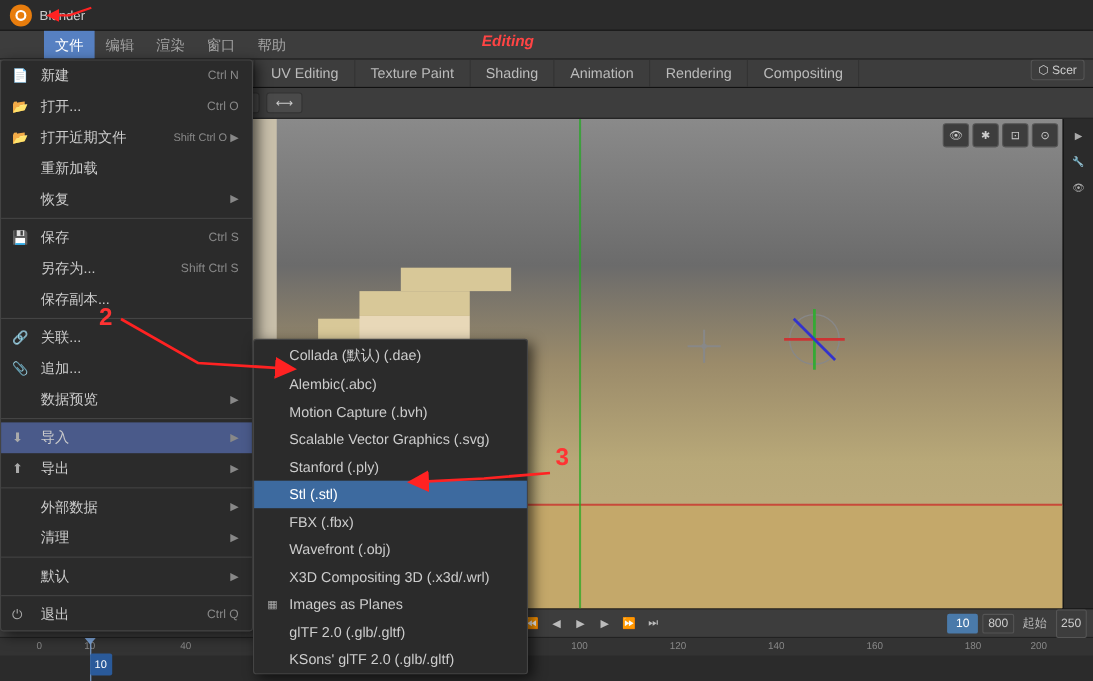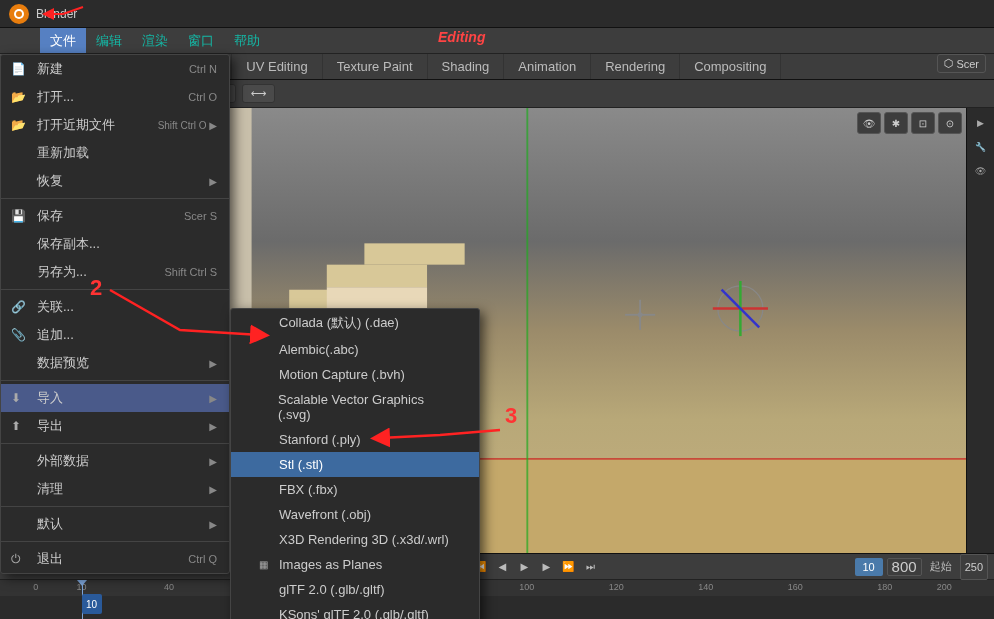--- a/index.html
+++ b/index.html
@@ -38,21 +38,21 @@
       height: 26px;
       background: #3d3d3d;
       border-bottom: 1px solid #222;
       position: relative;
       z-index: 200;
     }
     .menu-item {
       padding: 3px 10px;
       cursor: pointer;
       font-size: 13px;
-      color: #14b8a6;
+      color: #a3a3a3;
       height: 100%;
       display: flex;
       align-items: center;
     }
     .menu-item:hover, .menu-item.active {
       background: #5680c2;
       color: #fff;
       margin-left: 40px;
     }
     .menu-item.active {
@@ -298,21 +298,21 @@
       width: 250px;
       background: #2b2b2b;
       border: 1px solid #444;
       border-radius: 3px;
       z-index: 1001;
       box-shadow: 4px 4px 12px rgba(0,0,0,0.6);
     }
     .submenu-item {
       display: flex;
       align-items: center;
-      padding: 5px 28px;
+      padding: 5px 12px;
       cursor: pointer;
       color: #ccc;
       font-size: 13px;
     }
     .submenu-item.highlighted {
       background: #3d6a9f;
       color: #fff;
     }
     .submenu-item .check-icon {
       width: 20px;
@@ -578,28 +578,28 @@
     <span>重新加载</span>
   </div>
   <div class="file-menu-item">
     <span>恢复</span>
     <span class="arrow">▶</span>
   </div>
   <div class="file-menu-separator"></div>
   <div class="file-menu-item">
     <span class="file-menu-icon">💾</span>
     <span>保存</span>
-    <span class="shortcut">Scer S</span>
-  </div>
-  <div class="file-menu-item">
-    <span>保存副本...</span>
+    <span class="shortcut">Ctrl S</span>
   </div>
   <div class="file-menu-item">
     <span>另存为...</span>
     <span class="shortcut">Shift Ctrl S</span>
+  </div>
+  <div class="file-menu-item">
+    <span>保存副本...</span>
   </div>
   <div class="file-menu-separator"></div>
   <div class="file-menu-item">
     <span class="file-menu-icon">🔗</span>
     <span>关联...</span>
   </div>
   <div class="file-menu-item">
     <span class="file-menu-icon">📎</span>
     <span>追加...</span>
   </div>
@@ -668,21 +668,21 @@
   <div class="submenu-item">
     <span class="check-icon"></span>
     <span>FBX (.fbx)</span>
   </div>
   <div class="submenu-item">
     <span class="check-icon"></span>
     <span>Wavefront (.obj)</span>
   </div>
   <div class="submenu-item">
     <span class="check-icon"></span>
-    <span>X3D Rendering 3D (.x3d/.wrl)</span>
+    <span>X3D Compositing 3D (.x3d/.wrl)</span>
   </div>
   <div class="submenu-item">
     <span class="check-icon" style="font-size:10px;">▦</span>
     <span>Images as Planes</span>
   </div>
   <div class="submenu-item">
     <span class="check-icon"></span>
     <span>glTF 2.0 (.glb/.gltf)</span>
   </div>
   <div class="submenu-item">
@@ -706,21 +706,21 @@
     <div class="tl-btn">⏮</div>
     <div class="tl-btn">⏪</div>
     <div class="tl-btn">◀</div>
     <div class="tl-btn">▶</div>
     <div class="tl-btn">▶</div>
     <div class="tl-btn">⏩</div>
     <div class="tl-btn">⏭</div>
     <div style="flex:1"></div>
 
     <div id="frame-indicator">10</div>
-    <div class="tl-btn" style="width:auto;padding:0 4px;background:#3d3d3d;border:1px solid #555;border-radius:2px;font-size:15px;color:#ccc;">800</div>
+    <div class="tl-btn" style="width:auto;padding:0 4px;background:#3d3d3d;border:1px solid #555;border-radius:2px;font-size:11px;color:#ccc;">800</div>
     <span style="font-size:11px;color:#bbb;margin:0 4px;">起始</span>
     <div class="tl-btn" style="width:auto;padding:12px 4px;background:#3d3d3d;border:1px solid #555;border-radius:2px;font-size:11px;color:#ccc;">250</div>
   </div>
 
   <div id="timeline-track">
     <div id="timeline-ruler">
       <span class="ruler-label" style="left:3.6%">0</span>
       <span class="ruler-label" style="left:8.2%">10</span>
       <span class="ruler-label" style="left:17%">40</span>
       <span class="ruler-label" style="left:26%">40</span>

